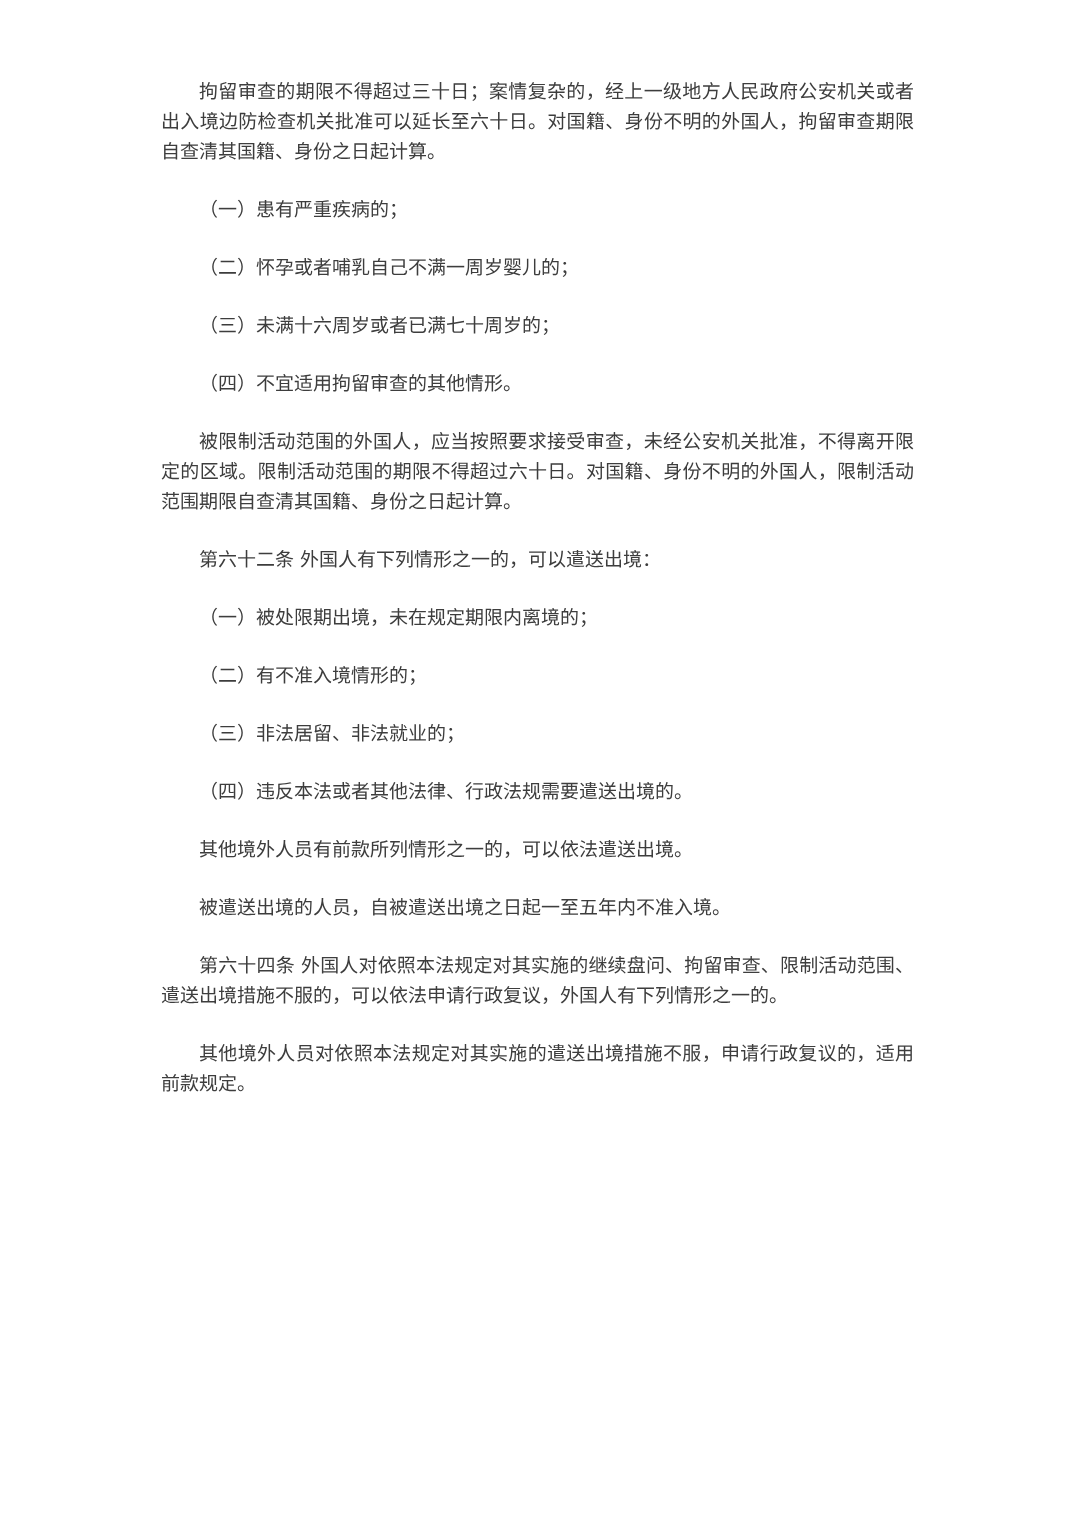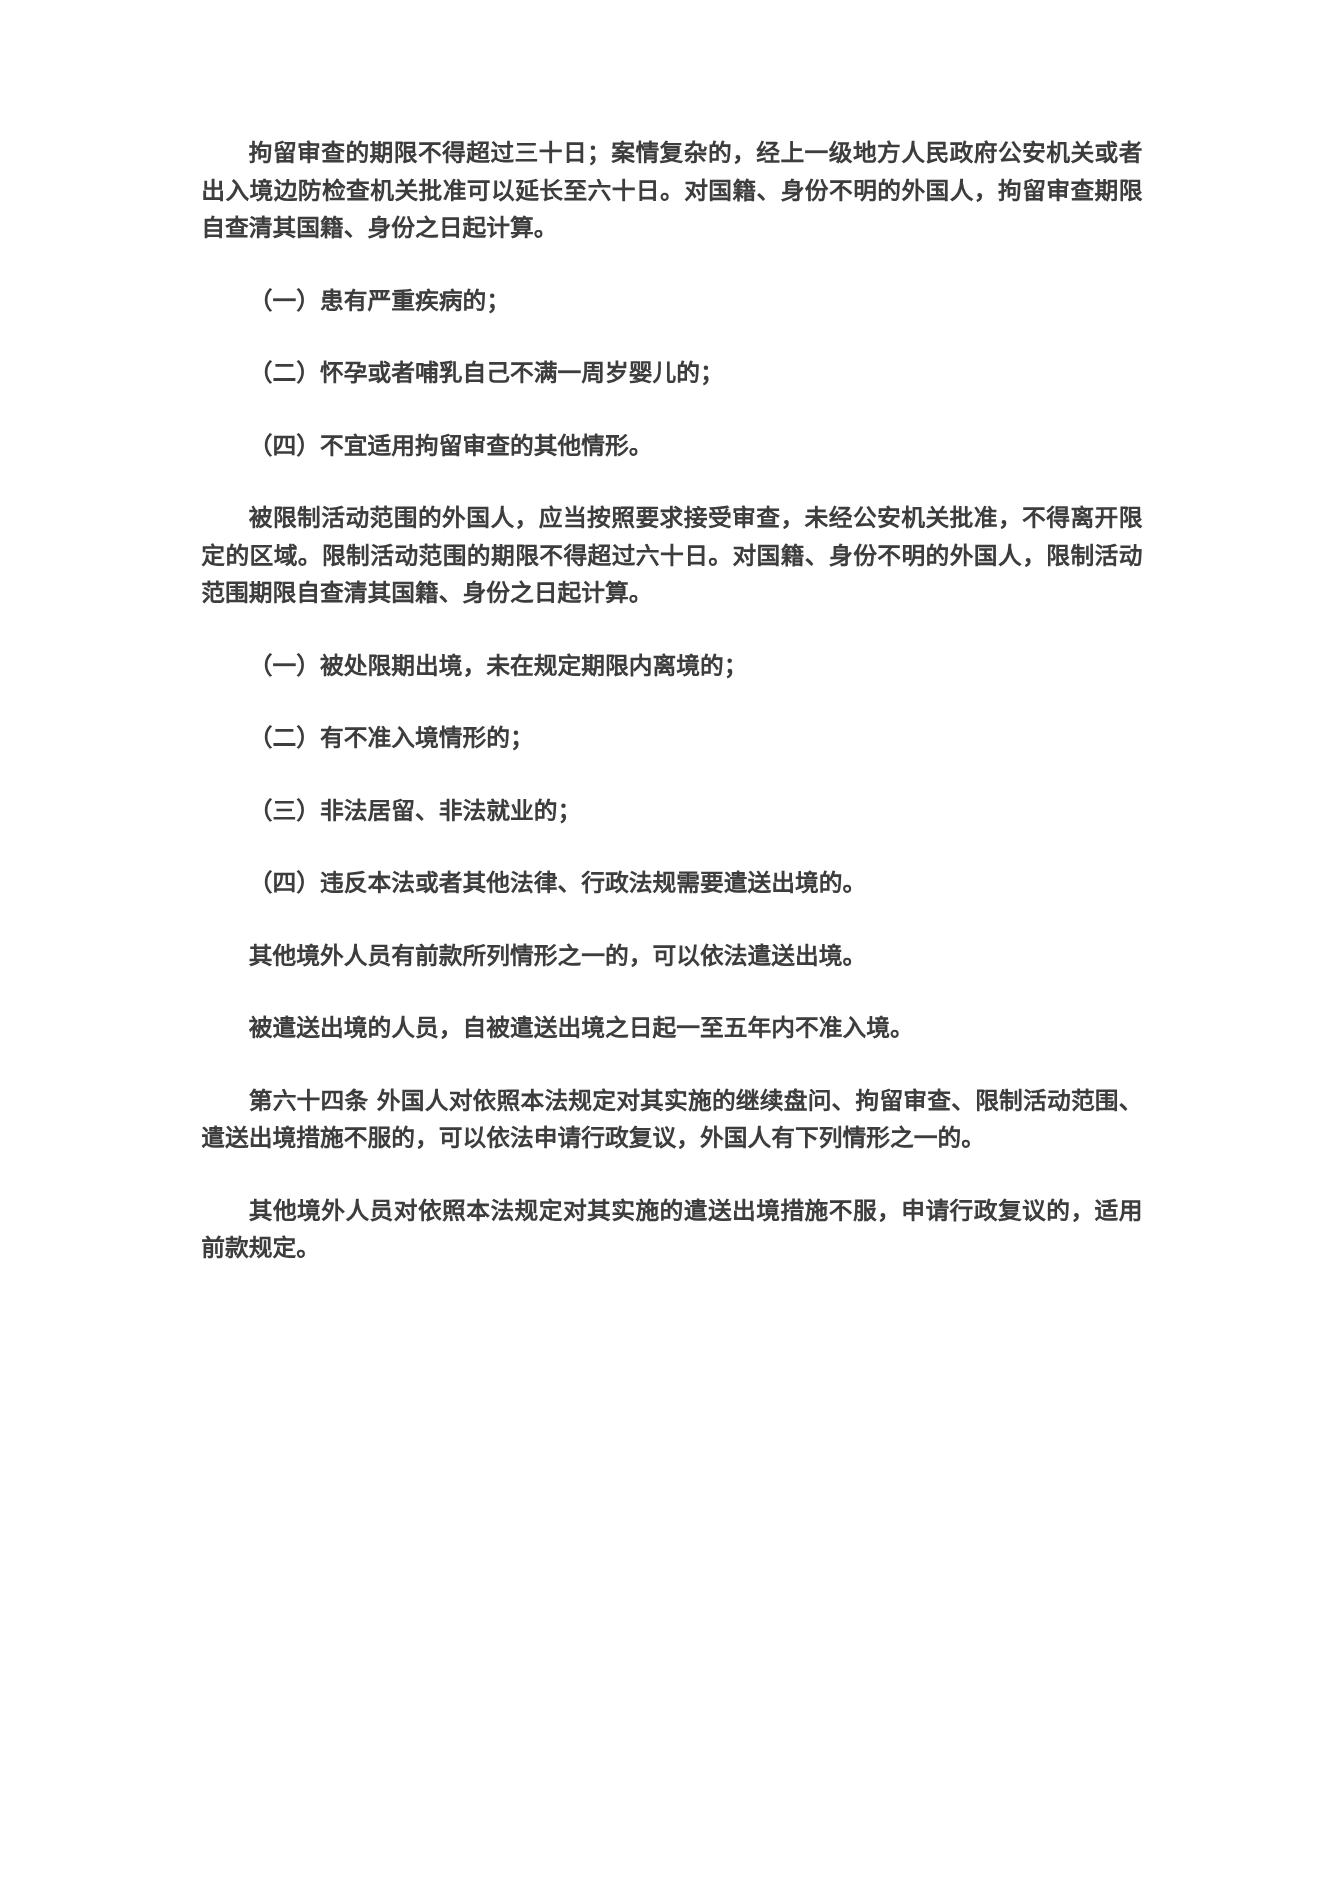--- a/index.html
+++ b/index.html
@@ -11,43 +11,44 @@
   body {
     width: 1074px;
     height: 1520px;
     position: relative;
     overflow: hidden;
     font-family: "DejaVu Serif", "Liberation Serif", serif;
   }
   .page {
     box-sizing: content-box;
     width: 753px;
-    padding: 108px 160px 0 161px;
-    font-weight: bold;
+    padding: 76px 160px 0 161px;
   }
   .page p {
     margin: 0 0 28px 0;
     font-size: 19px;
     line-height: 30px;
     color: #3d3d3d;
     text-align: justify;
     text-justify: inter-ideograph;
     text-indent: 2em;
     word-break: break-all;
   }
 </style>
 </head>
 <body>
 
 <div class="page">
   <p>拘留审查的期限不得超过三十日；案情复杂的，经上一级地方人民政府公安机关或者出入境边防检查机关批准可以延长至六十日。对国籍、身份不明的外国人，拘留审查期限自查清其国籍、身份之日起计算。</p>
   <p>（一）患有严重疾病的；</p>
   <p>（二）怀孕或者哺乳自己不满一周岁婴儿的；</p>
+  <p>（三）未满十六周岁或者已满七十周岁的；</p>
   <p>（四）不宜适用拘留审查的其他情形。</p>
   <p>被限制活动范围的外国人，应当按照要求接受审查，未经公安机关批准，不得离开限定的区域。限制活动范围的期限不得超过六十日。对国籍、身份不明的外国人，限制活动范围期限自查清其国籍、身份之日起计算。</p>
+  <p>第六十二条 外国人有下列情形之一的，可以遣送出境：</p>
   <p>（一）被处限期出境，未在规定期限内离境的；</p>
   <p>（二）有不准入境情形的；</p>
   <p>（三）非法居留、非法就业的；</p>
   <p>（四）违反本法或者其他法律、行政法规需要遣送出境的。</p>
   <p>其他境外人员有前款所列情形之一的，可以依法遣送出境。</p>
   <p>被遣送出境的人员，自被遣送出境之日起一至五年内不准入境。</p>
   <p>第六十四条 外国人对依照本法规定对其实施的继续盘问、拘留审查、限制活动范围、遣送出境措施不服的，可以依法申请行政复议，外国人有下列情形之一的。</p>
   <p>其他境外人员对依照本法规定对其实施的遣送出境措施不服，申请行政复议的，适用前款规定。</p>
 </div>
 

